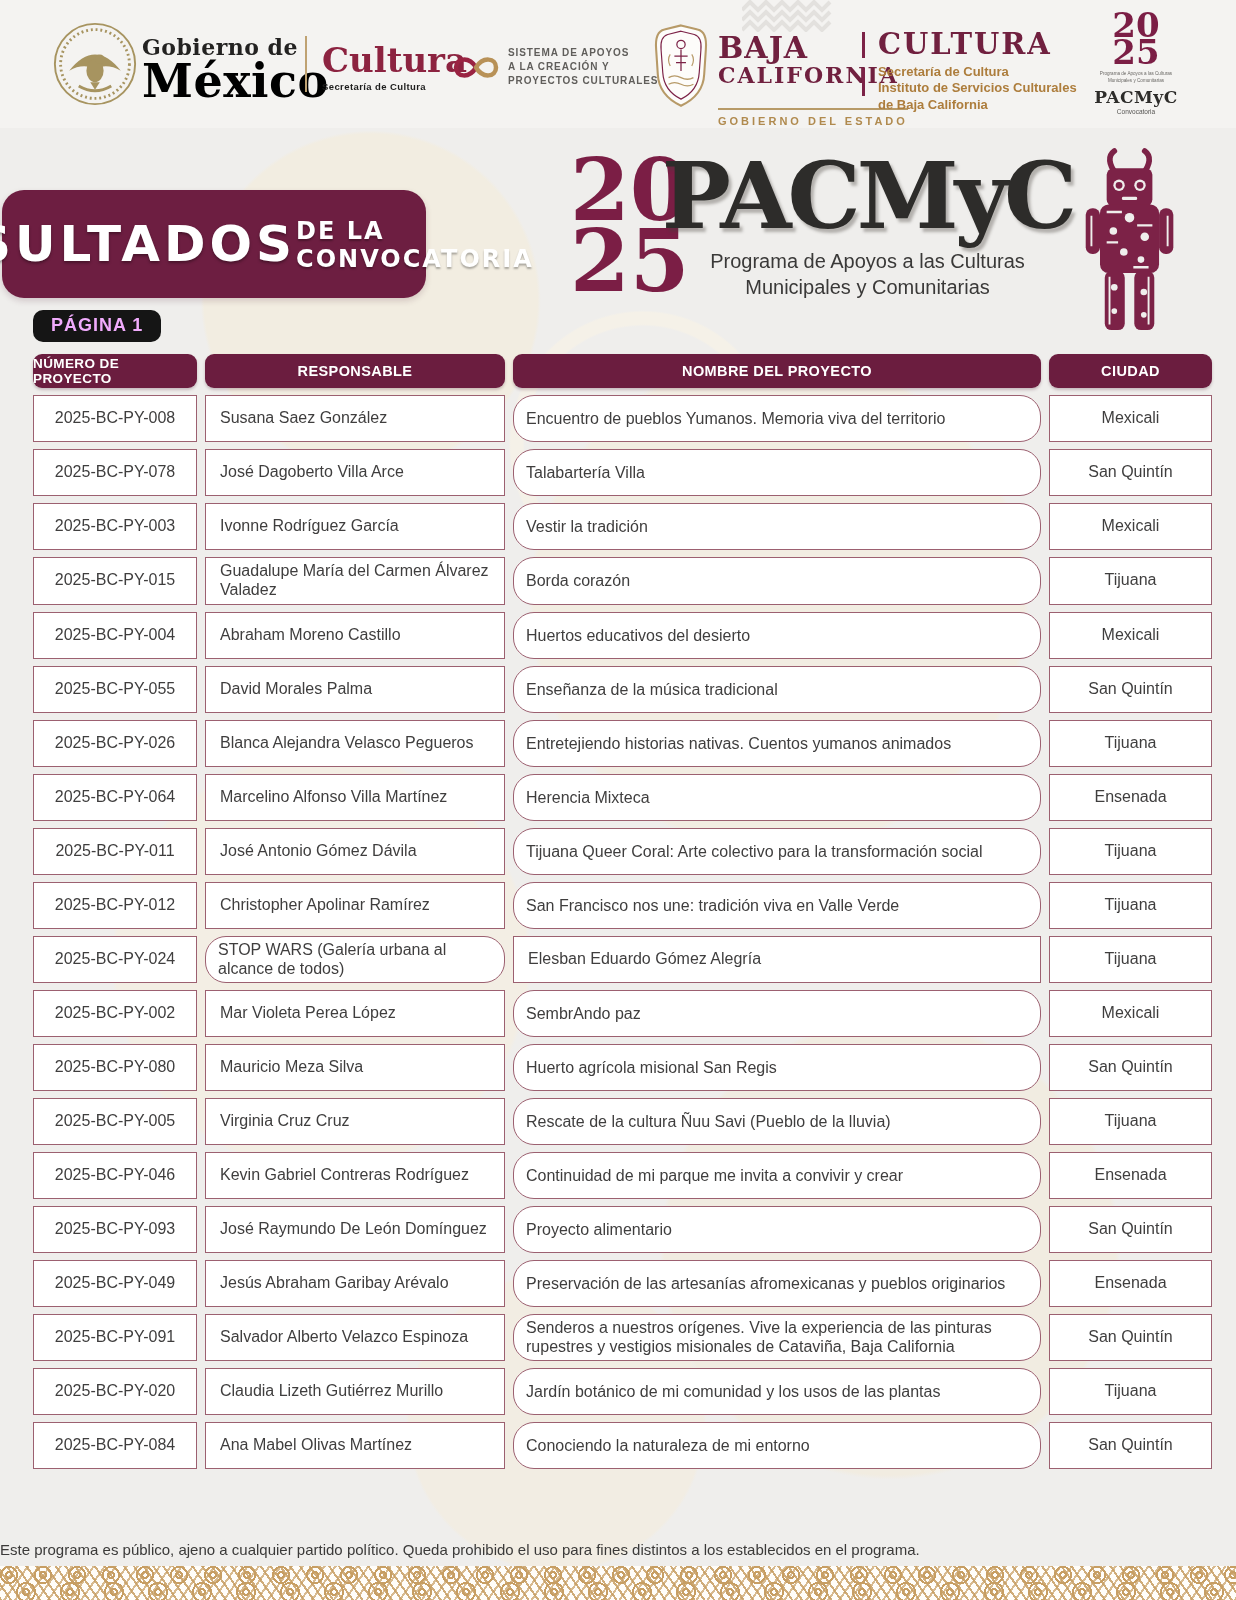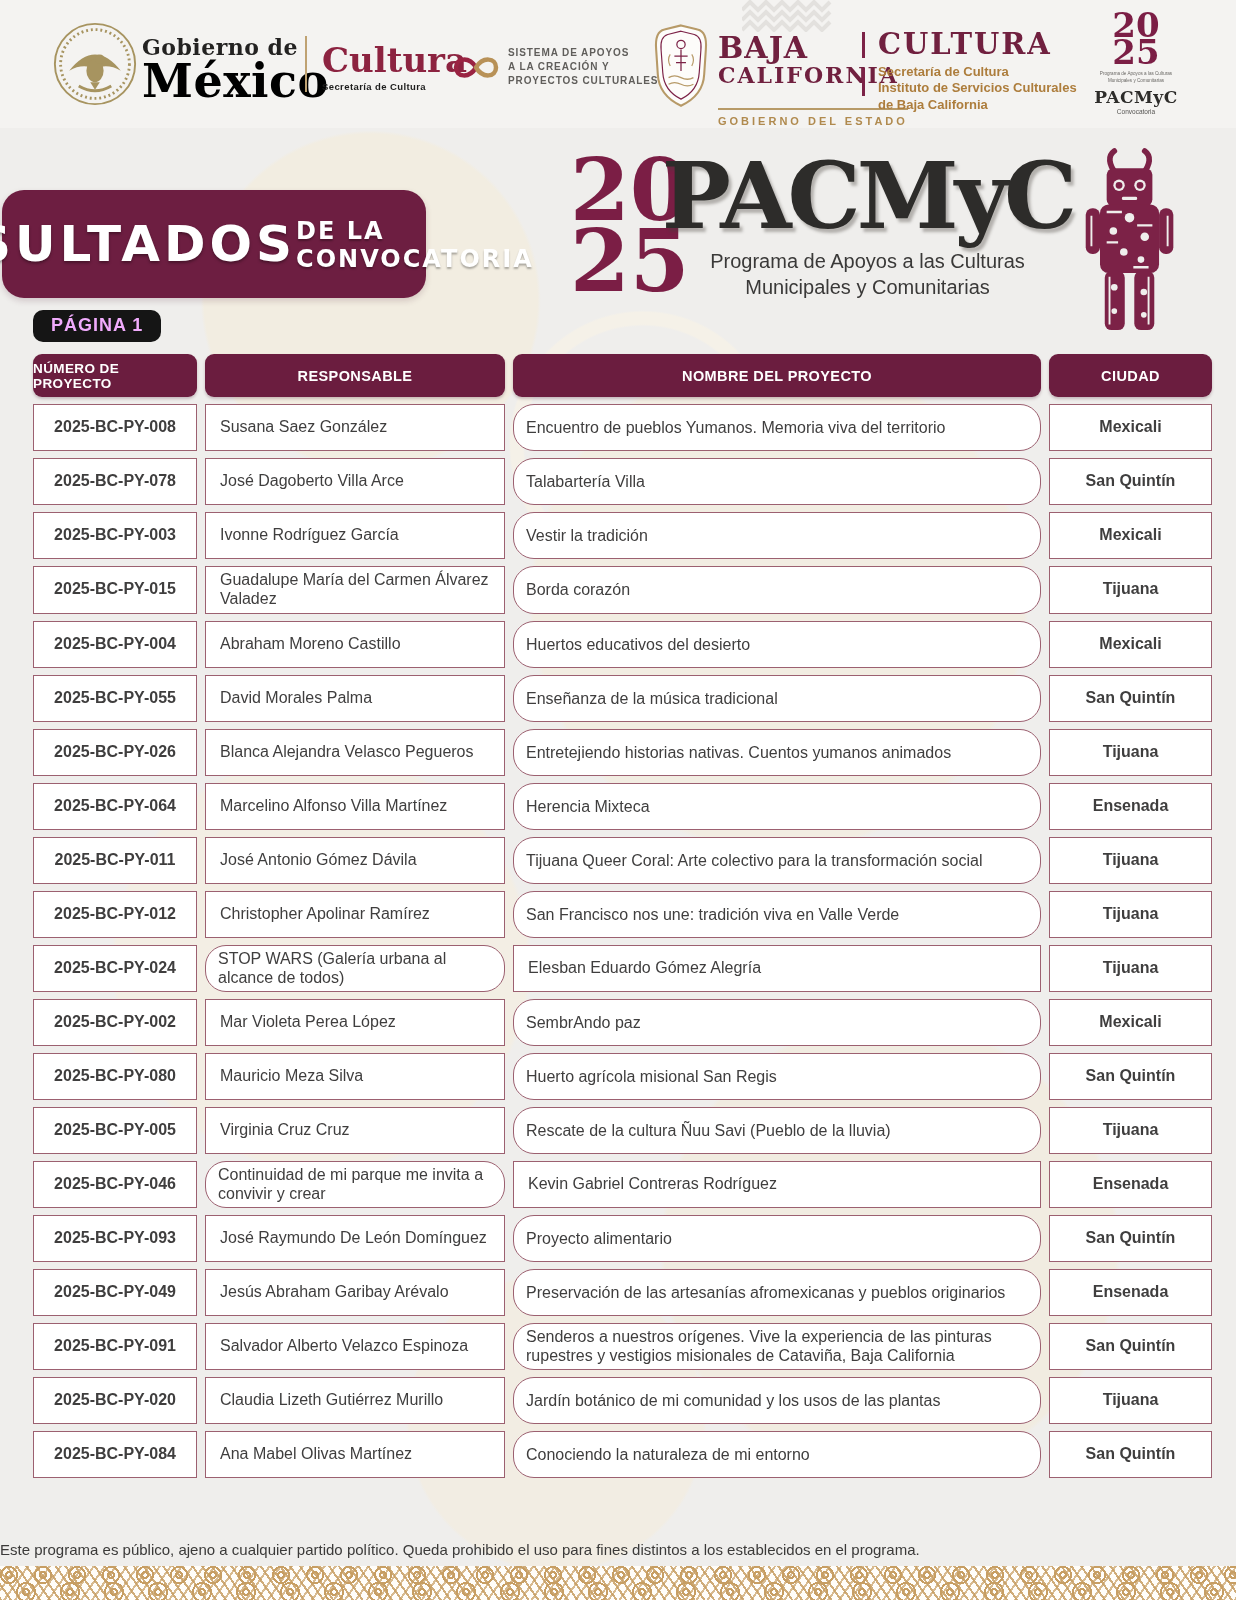--- a/index.html
+++ b/index.html
@@ -93,32 +93,32 @@
 
   
   .results-grid{
     position:relative; z-index:2;
     margin:8px 24px 0 33px;
     display:grid;
     grid-template-columns:164px 300px 528px 163px;
     column-gap:8px; row-gap:7px;
   }
   .hcell{
-    background:#6b1d3f; border-radius:9px; height:43px;
+    background:#6b1d3f; border-radius:9px; height:34px;
     color:#fff; font-weight:bold; font-size:14.5px; letter-spacing:.4px;
     display:flex; align-items:center; justify-content:center;
     box-shadow:0 2px 3px rgba(80,30,50,.25);
   }
   .hcell.first{ font-size:13.5px; }
   .cell{
     background:#fff; border:1.6px solid #9c6070;
     min-height:47px; display:flex; align-items:center;
     font-size:16px; color:#3f3e3e; line-height:1.18;
   }
-  .cell-num, .cell-city{ justify-content:center; text-align:right; padding:3px 12px;font-weight:bold;}
+  .cell-num, .cell-city{ justify-content:center; text-align:right; padding:3px 12px;}
   .cell-resp{ padding:4px 8px 4px 14px;}
   .cell-proj{ padding:4px 10px 2px 12px;border-radius:21px;}
 
   
   .legal{
     position:absolute; left:0; right:0; bottom:42px; z-index:2;
     text-align:left; font-size:15px; color:#3b3a39;
   }
   .pattern-band{
     position:absolute; left:0; right:0; bottom:0; height:34px; z-index:2;
@@ -341,22 +341,22 @@
   <div class="cell cell-resp">Mauricio Meza Silva</div>
   <div class="cell cell-proj">Huerto agrícola misional San Regis</div>
   <div class="cell cell-city">San Quintín</div>
 
   <div class="cell cell-num">2025-BC-PY-005</div>
   <div class="cell cell-resp">Virginia Cruz Cruz</div>
   <div class="cell cell-proj">Rescate de la cultura Ñuu Savi (Pueblo de la lluvia)</div>
   <div class="cell cell-city">Tijuana</div>
 
   <div class="cell cell-num">2025-BC-PY-046</div>
+  <div class="cell cell-resp">Kevin Gabriel Contreras Rodríguez</div>
   <div class="cell cell-proj">Continuidad de mi parque me invita a convivir y crear</div>
-  <div class="cell cell-resp">Kevin Gabriel Contreras Rodríguez</div>
   <div class="cell cell-city">Ensenada</div>
 
   <div class="cell cell-num">2025-BC-PY-093</div>
   <div class="cell cell-resp">José Raymundo De León Domínguez</div>
   <div class="cell cell-proj">Proyecto alimentario</div>
   <div class="cell cell-city">San Quintín</div>
 
   <div class="cell cell-num">2025-BC-PY-049</div>
   <div class="cell cell-resp">Jesús Abraham Garibay Arévalo</div>
   <div class="cell cell-proj">Preservación de las artesanías afromexicanas y pueblos originarios</div>

